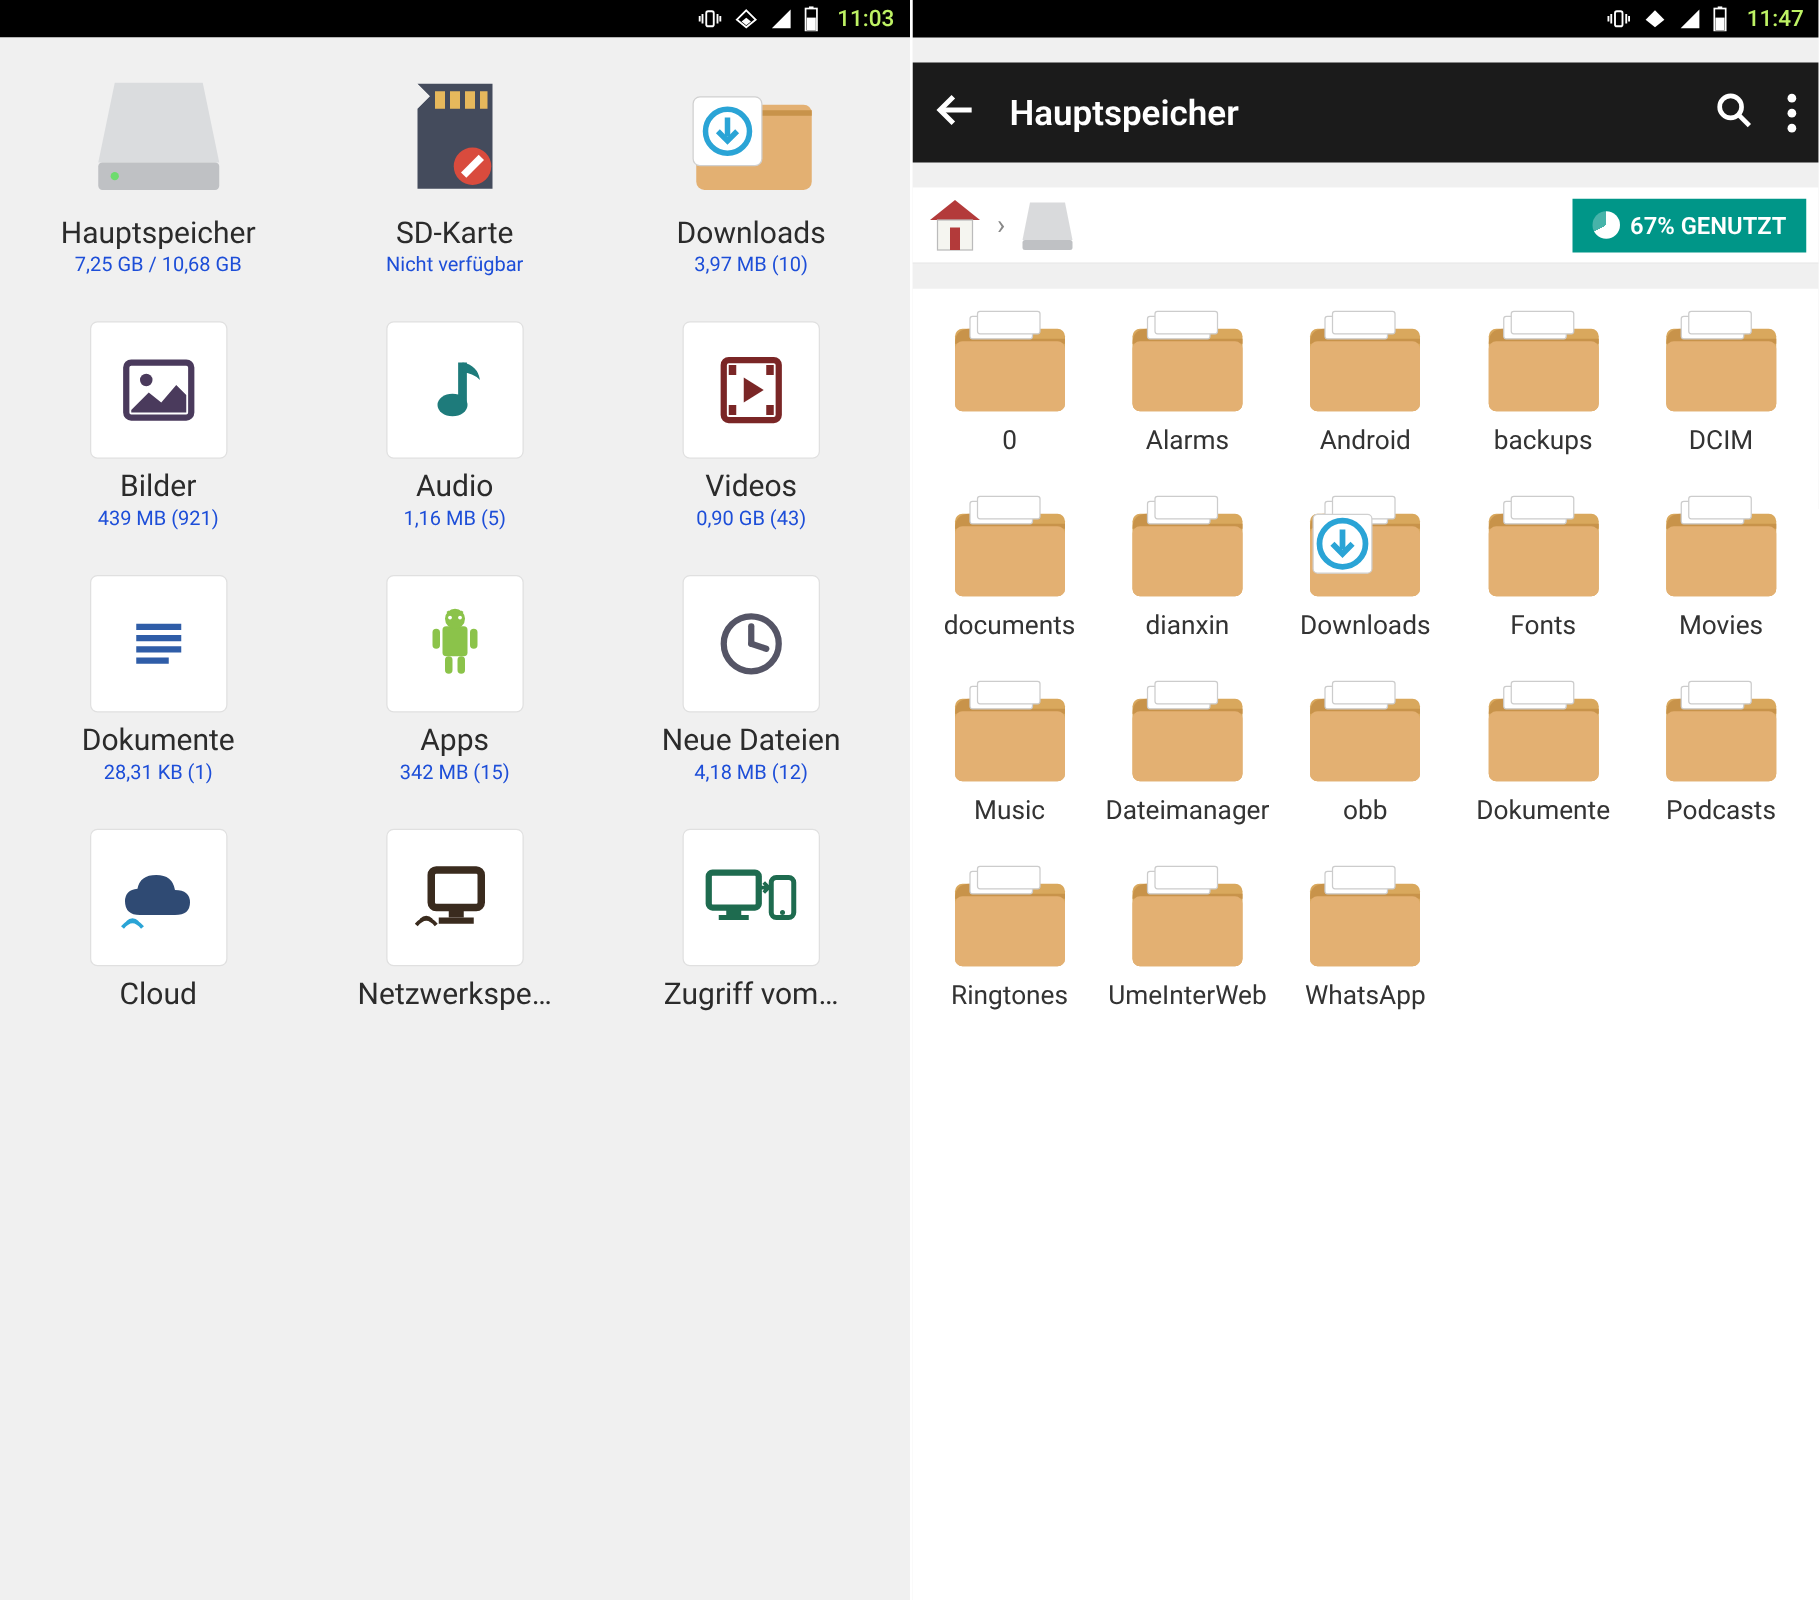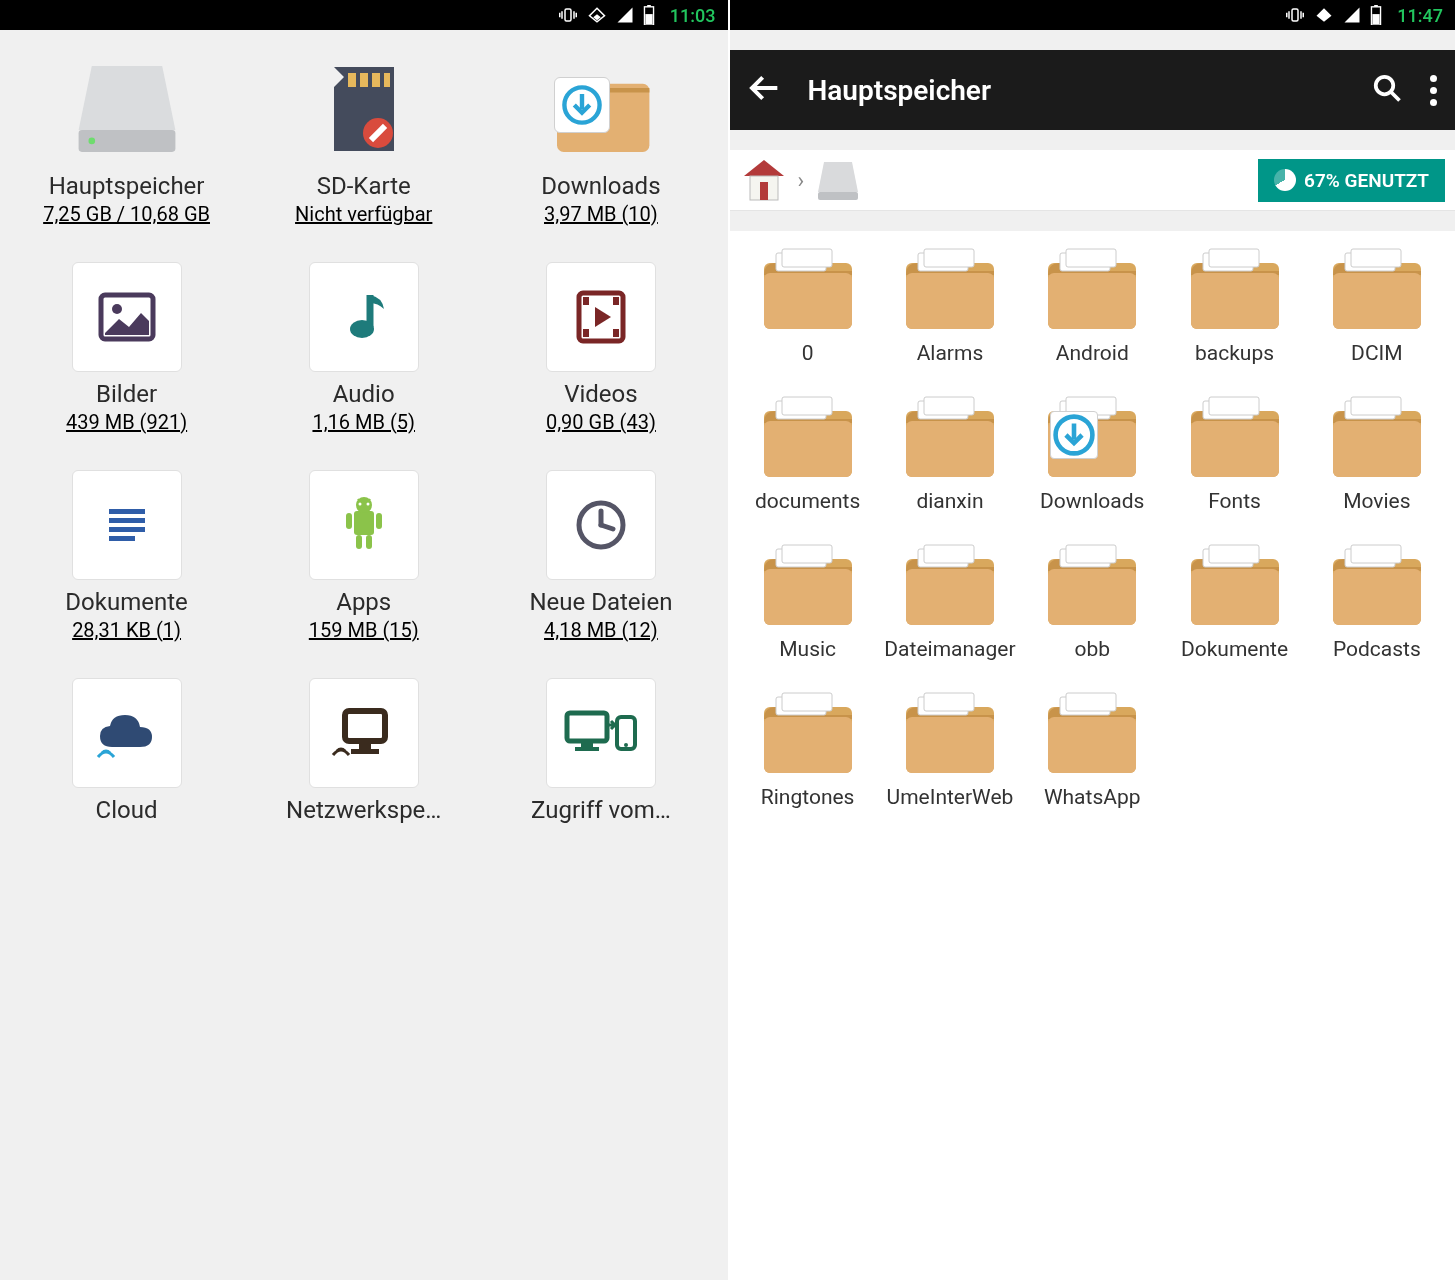--- a/index.html
+++ b/index.html
@@ -17,21 +17,21 @@
     display: flex;
     flex-direction: column;
     overflow: hidden;
   }
   .phone + .phone { border-left: 2px solid #fff; gap: 20px; }
 
   
   .status-bar {
     height: 30px;
     background: #000;
-    color: #22c55e;
+    color: #bef264;
     display: flex;
     align-items: center;
     justify-content: flex-end;
     padding: 0 12px;
     font-size: 18px;
     gap: 8px;
   }
   .status-bar .time { margin-left: 6px; font-weight: 500; }
   .status-ico svg { display:block; }
 
@@ -97,24 +97,23 @@
   }
   .cat-item.card .iconbox {
     background:#fff; border:1px solid #e0e0e0; border-radius:6px;
   }
   .cat-item .cat-label {
     font-size:24px; color:#2b2b2b; font-weight:400;
     white-space:nowrap; overflow:hidden; text-overflow:ellipsis;
     padding:0 4px;
   }
   .cat-item .cat-sub {
-    font-size:20px; color:#000000; margin-top:2px;
+    font-size:16px; color:#1d4ed8; margin-top:2px;
     white-space:nowrap; overflow:hidden; text-overflow:ellipsis;
     padding:0 4px;
-    text-decoration:underline;
   }
 
   
   .folder-grid {
     padding: 14px 10px;
     display:grid;
     grid-template-columns: repeat(5, 1fr);
     gap: 28px 6px;
     background:#fff;
     flex:1;
@@ -278,21 +277,21 @@
             <rect x="42" y="18" width="6" height="16" rx="3"></rect>
             <rect x="22" y="40" width="6" height="14" rx="3"></rect>
             <rect x="32" y="40" width="6" height="14" rx="3"></rect>
             <line x1="24" y1="4" x2="27" y2="8" stroke="#8bc34a" stroke-width="2"></line>
             <line x1="36" y1="4" x2="33" y2="8" stroke="#8bc34a" stroke-width="2"></line>
             <circle cx="26" cy="9" r="1.5" fill="#fff"></circle>
             <circle cx="34" cy="9" r="1.5" fill="#fff"></circle>
           </svg>
         </div>
     <div class="cat-label">Apps</div>
-    <div class="cat-sub">159 MB (15)</div>
+    <div class="cat-sub">342 MB (15)</div>
       </div>
       <div class="cat-item card">
     <div class="iconbox">
           <svg width="60" height="60" viewBox="0 0 60 60">
             <circle cx="30" cy="30" r="22" fill="none" stroke="#556" stroke-width="5"></circle>
             <line x1="30" y1="30" x2="30" y2="16" stroke="#556" stroke-width="5" stroke-linecap="round"></line>
             <line x1="30" y1="30" x2="42" y2="34" stroke="#556" stroke-width="5" stroke-linecap="round"></line>
           </svg>
         </div>
     <div class="cat-label">Neue Dateien</div>

